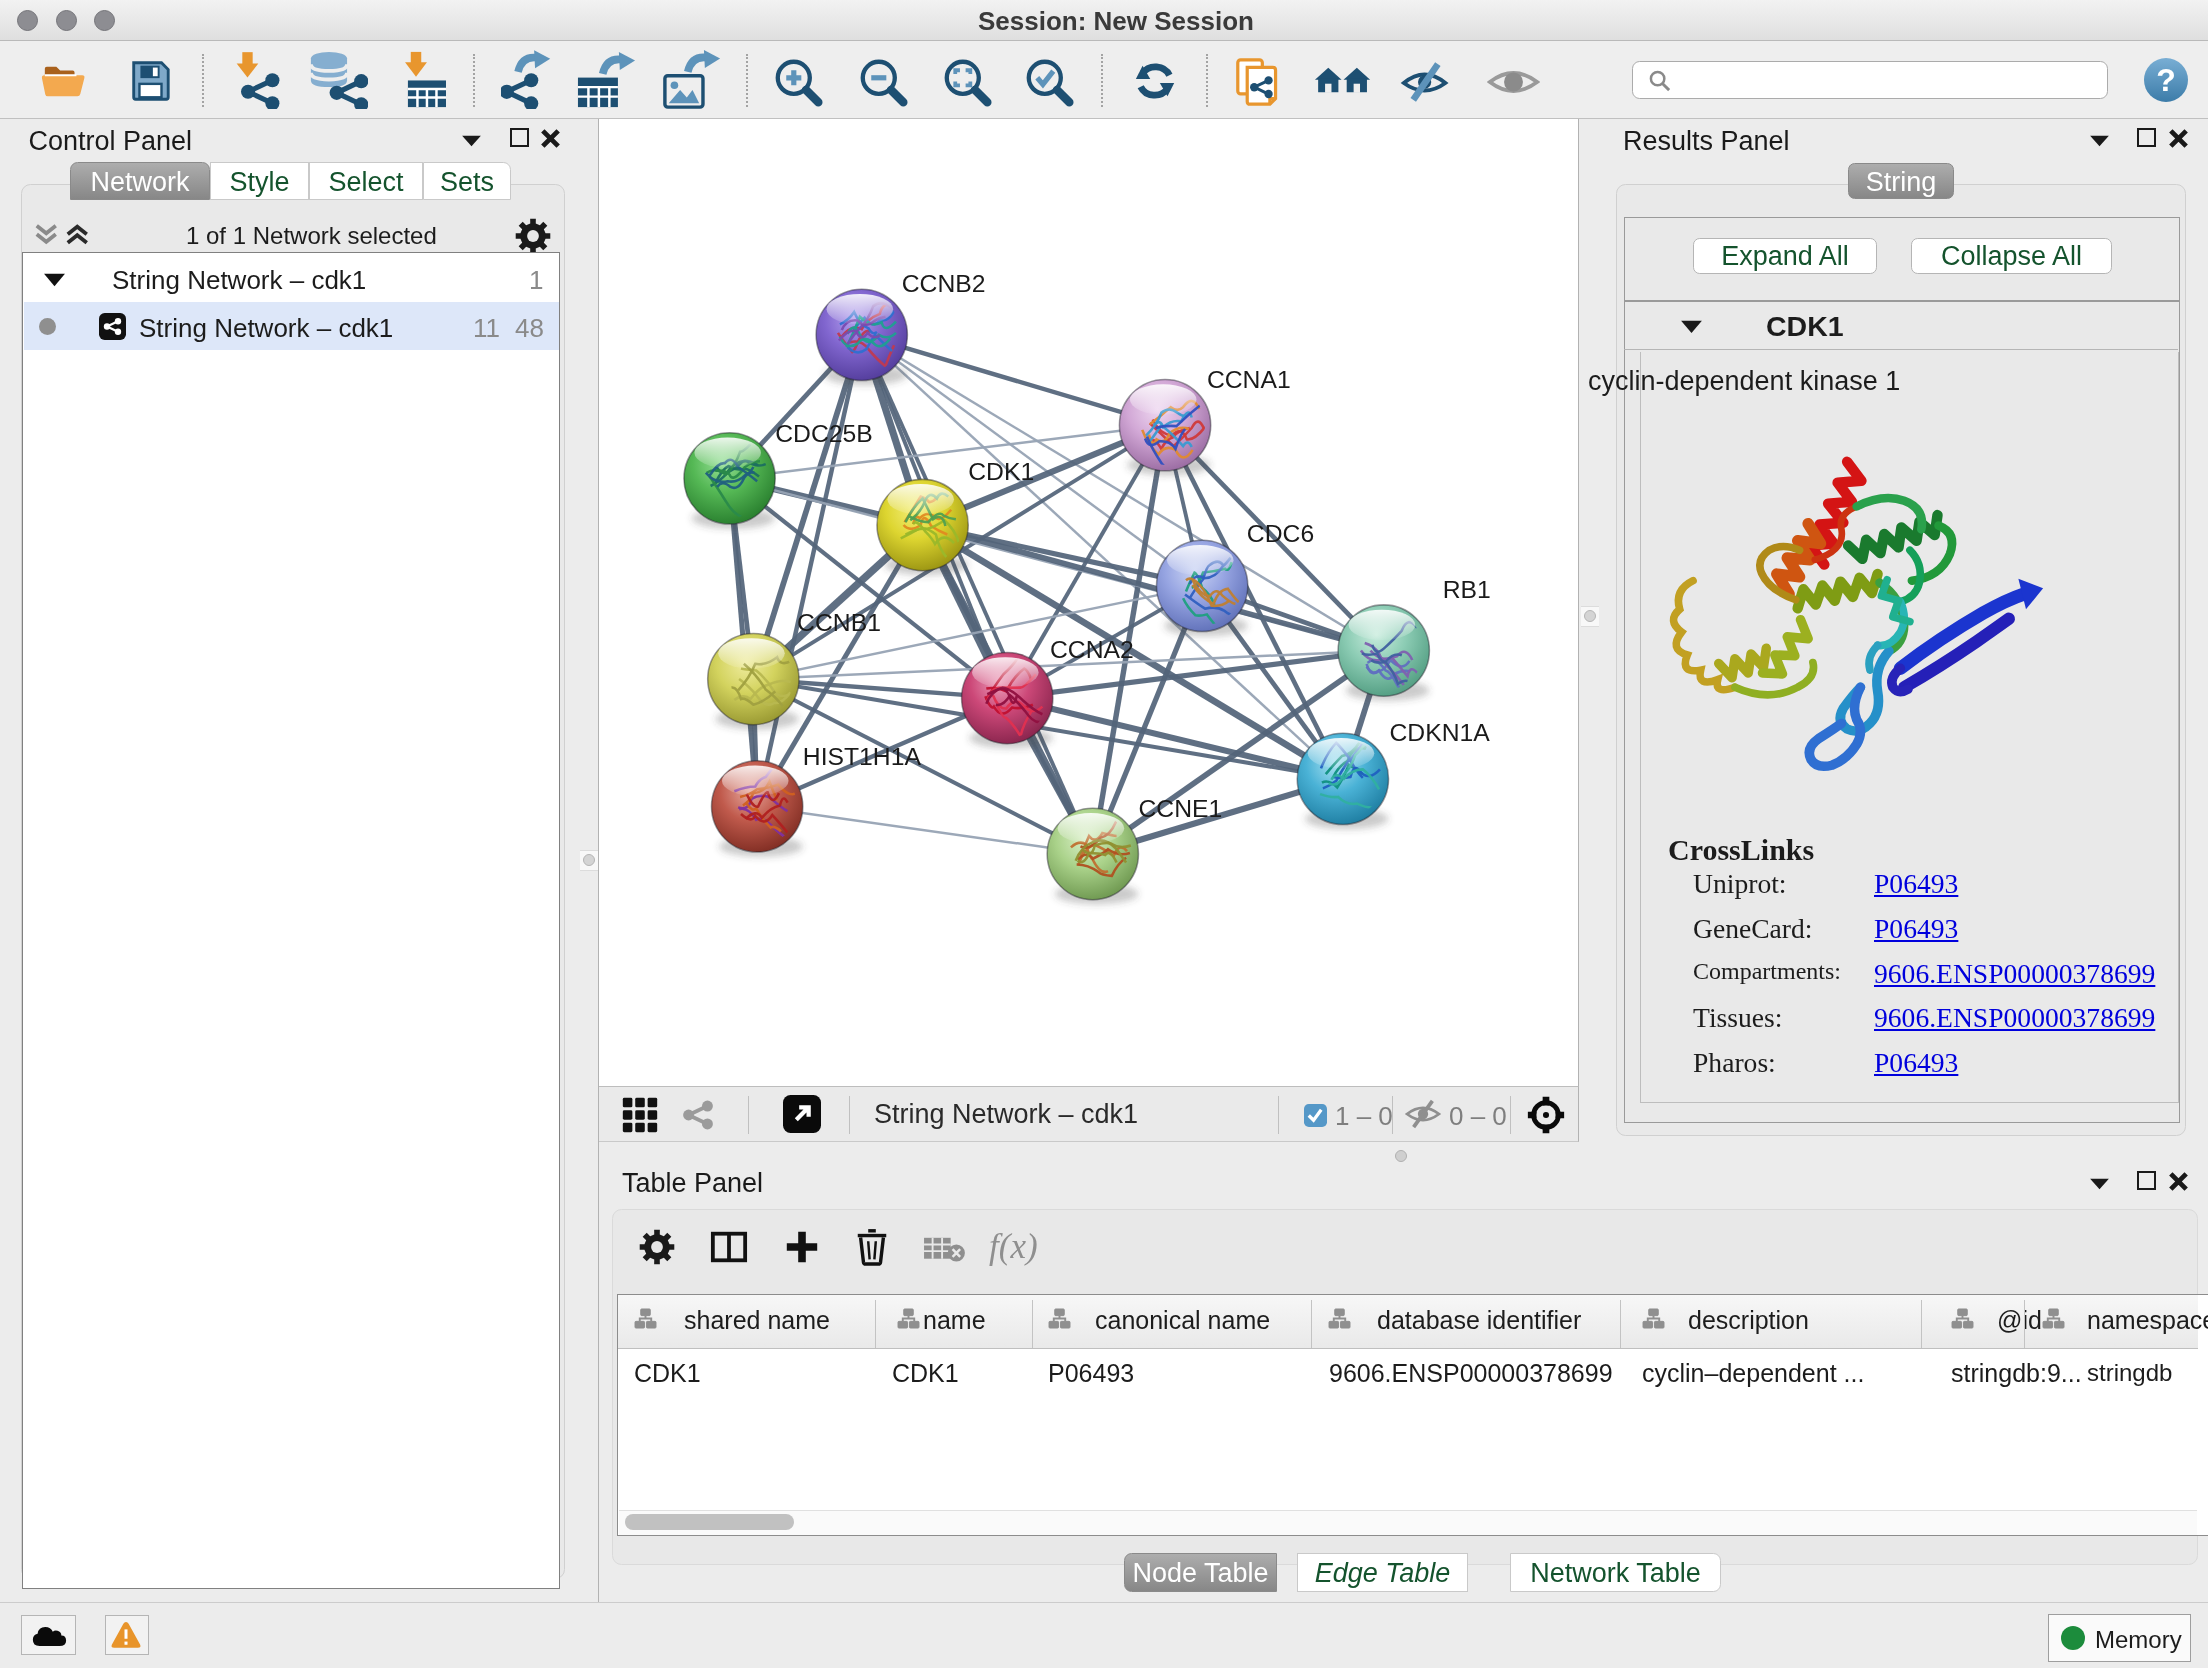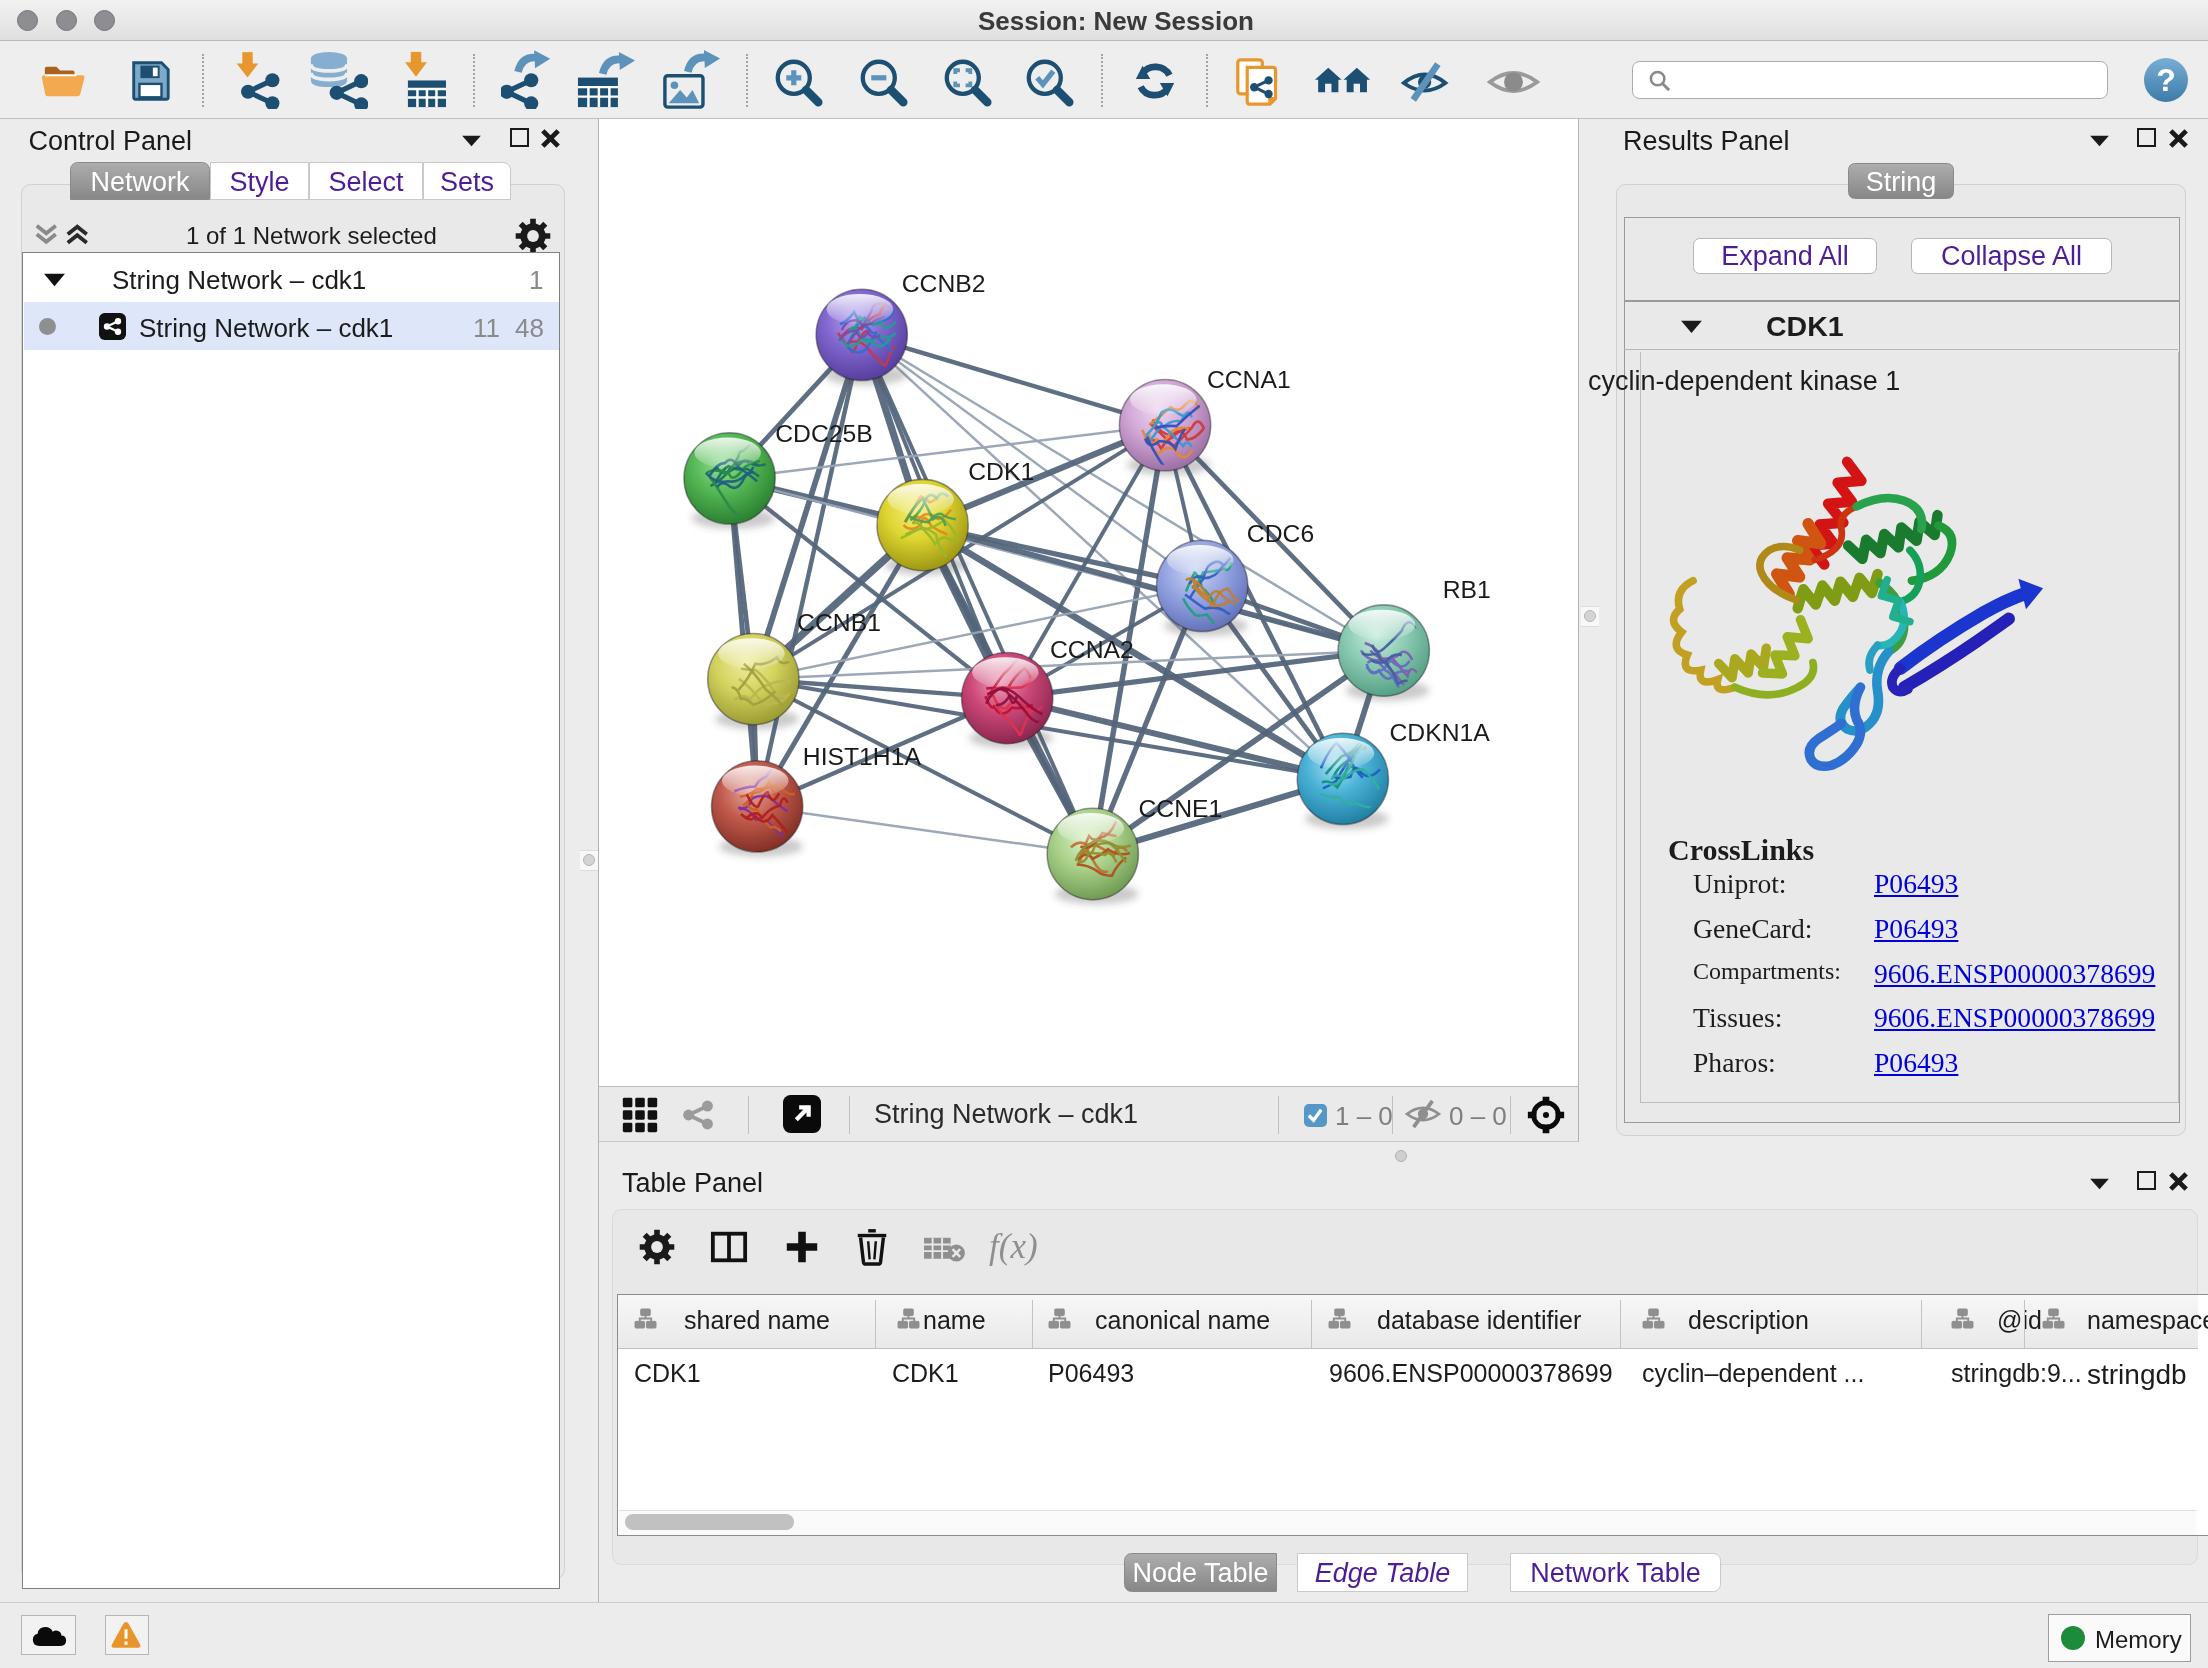--- a/index.html
+++ b/index.html
@@ -1,21 +1,21 @@
 <!DOCTYPE html>
 <html style="font-size:15px"><head><meta charset="utf-8"><style>
 * { margin:0; padding:0; box-sizing:border-box; }
 html,body { width:2208px; height:1668px; overflow:hidden; background:#ececec;
   font-family:"Liberation Sans", sans-serif; }
 .abs { position:absolute; }
 .txt { position:absolute; white-space:nowrap; color:#1c1c1c; }
 .panelhdr { font-size:27px; color:#1a1a1a; }
 .graybtn { position:absolute; background:linear-gradient(#adadad,#878787); color:#fff;
   border:1px solid #8a8a8a; border-radius:6.7px; text-align:center; }
-.whitebtn { position:absolute; background:#fff; color:#4c1d95; border:1px solid #c9c9c9;
+.whitebtn { position:absolute; background:#fff; color:#14532d; border:1px solid #c9c9c9;
   border-radius:6.7px; text-align:center; }
 </style></head>
 <body>
 
 <div class="abs" style="left:0;top:0;width:2208px;height:41px;background:linear-gradient(#f2f2f2,#dfdfdf);border-bottom:1px solid #b9b9b9;"></div>
 <div class="abs" style="left:17px;top:9.5px;width:21px;height:21px;border-radius:50%;background:#8d8d92;border:1px solid #747479;"></div>
 <div class="abs" style="left:56px;top:9.5px;width:21px;height:21px;border-radius:50%;background:#8d8d92;border:1px solid #747479;"></div>
 <div class="abs" style="left:94px;top:9.5px;width:21px;height:21px;border-radius:50%;background:#8d8d92;border:1px solid #747479;"></div>
 <div class="txt" style="left:978px;top:5.7px;font-size:26px;color:#3a3a3a;font-weight:700;">Session: New Session</div>
 
@@ -648,21 +648,21 @@
       <path d="M12 8 V11 M6 14 V11 H18 V14" stroke-width="2" fill="none"></path>
     </svg>
     <div class="txt" style="left:1469px;top:10.5px;font-size:25px;">namespace</div>
     <div style="position:absolute;left:1406px;top:4.8px;width:0;height:48px;border-left:1px solid #c3c3c3;"></div>
 <div class="txt" style="left:16px;top:64px;font-size:25px;">CDK1</div>
     <div class="txt" style="left:274px;top:64px;font-size:25px;">CDK1</div>
     <div class="txt" style="left:430px;top:64px;font-size:25px;">P06493</div>
     <div class="txt" style="left:711px;top:64px;font-size:25px;">9606.ENSP00000378699</div>
     <div class="txt" style="left:1024px;top:64px;font-size:25px;">cyclin–dependent ...</div>
     <div class="txt" style="left:1333px;top:64px;font-size:25px;">stringdb:9...</div>
-    <div class="txt" style="left:1469px;top:64px;font-size:28px;">stringdb</div>
+    <div class="txt" style="left:1469px;top:64px;font-size:24px;">stringdb</div>
 <div style="position:absolute;left:1px;top:215px;width:1578px;height:25px;background:#fafafa;border-top:1px solid #e0e0e0;"></div>
 <div style="position:absolute;left:6.7px;top:219px;width:169px;height:16px;background:#c1c1c1;border-radius:8.6px;"></div>
 </div>
 <div class="graybtn" style="left:1124px;top:1553px;width:153px;height:39px;font-size:27px;line-height:39px;border-radius:7.6px 0 0 7.6px;">Node Table</div>
 <div class="whitebtn" style="left:1297px;top:1553px;width:171px;height:39px;font-size:27px;line-height:39px;border-radius:0;font-style:italic;">Edge Table</div>
 <div class="whitebtn" style="left:1510px;top:1553px;width:211px;height:39px;font-size:27px;line-height:39px;border-radius:0 7.6px 7.6px 0;">Network Table</div>
 
 <div class="txt panelhdr" style="left:1623px;top:126px;">Results Panel</div>
 <svg class="abs" style="left:2088px;top:133px;" width="23" height="15" viewBox="0 0 24 16">
     <polygon points="2,3 22,3 12,14" fill="#1a1a1a"></polygon>

